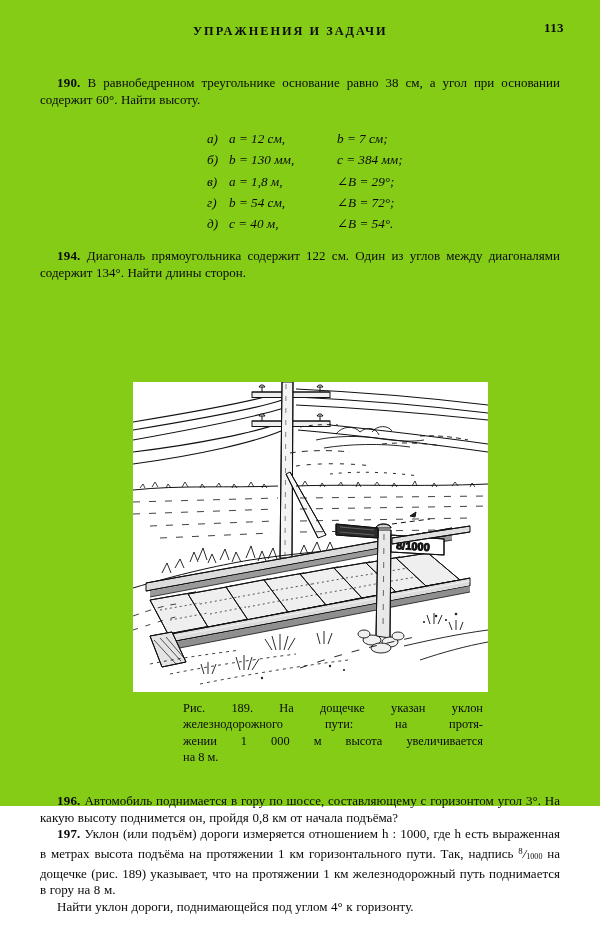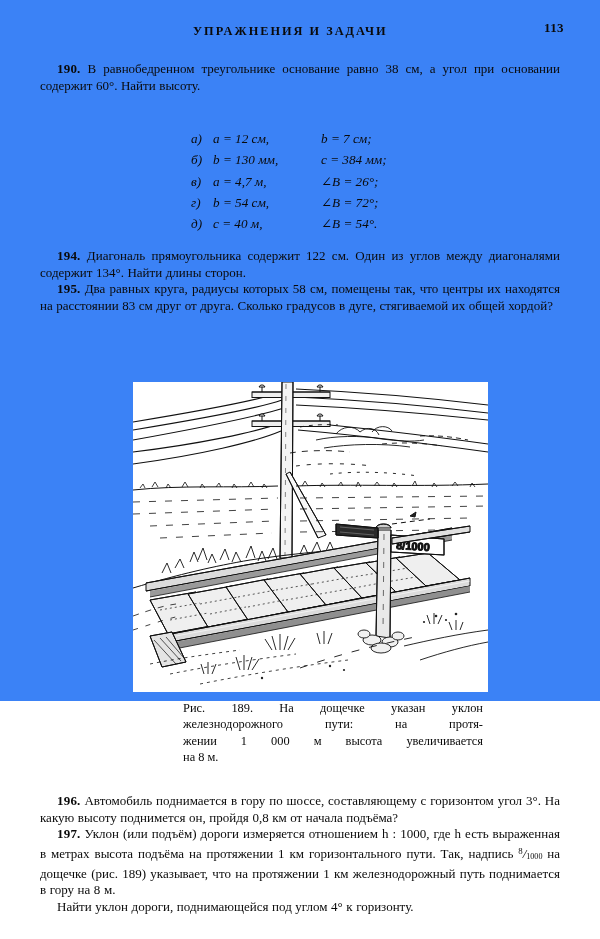--- a/index.html
+++ b/index.html
@@ -11,22 +11,22 @@
     width: 600px;
     height: 939px;
     overflow: hidden;
     font-family: "Liberation Serif", "DejaVu Serif", serif;
     color: #0a0a0a;
     position: relative;
   }
   .page {
     position: relative;
     width: 600px;
-    height: 701px;
-    background: #3b82f6;
+    height: 806px;
+    background: #84cc16;
   }
 
   
   .running-head {
     position: absolute;
     top: 24px;
     left: 40px;
     right: 36px;
     height: 22px;
   }
@@ -68,21 +68,21 @@
     font-weight: bold;
     letter-spacing: 0.2px;
   }
   i, .it {
     font-style: italic;
   }
 
   
   .itemlist {
     position: absolute;
-    left: 28px;
+    left: 44px;
     width: 520px;
   }
   .item-row {
     font-size: 13.2px;
     line-height: 21.3px;
     white-space: nowrap;
     padding-left: 163px;
   }
   .item-lab {
     display: inline-block;
@@ -138,45 +138,44 @@
 </head>
 <body>
 
 <div class="page">
 
   <div class="running-head">
     <div class="rh-title">УПРАЖНЕНИЯ И ЗАДАЧИ</div>
     <div class="rh-page">113</div>
   </div>
 
-  <div class="textblock" style="top:61px;">
+  <div class="textblock" style="top:75px;">
     <p class="para"><span class="num">190.</span><span> В равнобедренном треугольнике  основание равно 38 см, а угол при основании содержит 60°. Найти высоту.</span></p>
   </div>
 
   <div class="itemlist" style="top:128px;">
     <div class="item-row">
       <span class="item-lab it">а)</span><span class="col-a it">a = 12 см,</span><span class="col-b it">b = 7 см;</span>
     </div>
     <div class="item-row">
       <span class="item-lab it">б)</span><span class="col-a it">b = 130 мм,</span><span class="col-b it">c = 384 мм;</span>
     </div>
     <div class="item-row">
-      <span class="item-lab it">в)</span><span class="col-a it">a = 4,7 м,</span><span class="col-b it">∠B = 26°;</span>
+      <span class="item-lab it">в)</span><span class="col-a it">a = 1,8 м,</span><span class="col-b it">∠B = 29°;</span>
     </div>
     <div class="item-row">
       <span class="item-lab it">г)</span><span class="col-a it">b = 54 см,</span><span class="col-b it">∠B = 72°;</span>
     </div>
     <div class="item-row">
       <span class="item-lab it">д)</span><span class="col-a it">c = 40 м,</span><span class="col-b it">∠B = 54°.</span>
     </div>
   </div>
 
   <div class="textblock" style="top:248px;">
     <p class="para"><span class="num">194.</span><span> Диагональ прямоугольника содержит 122 см. Один из углов между диагоналями содержит 134°. Найти длины сторон.</span></p>
-    <p class="para"><span class="num">195.</span><span> Два равных круга, радиусы которых 58 см, помещены так, что центры их находятся на расстоянии 83 см друг от друга. Сколько градусов в дуге, стягиваемой их общей хордой?</span></p>
   </div>
 
   <div class="figure">
     <svg width="600" height="318" viewBox="0 0 600 318" xmlns="http://www.w3.org/2000/svg">
       <defs>
         <clipPath id="frame">
           <rect x="133" y="4" width="355" height="310"></rect>
         </clipPath>
       </defs>
       <g clip-path="url(#frame)" fill="none" stroke="#111" stroke-width="1">

